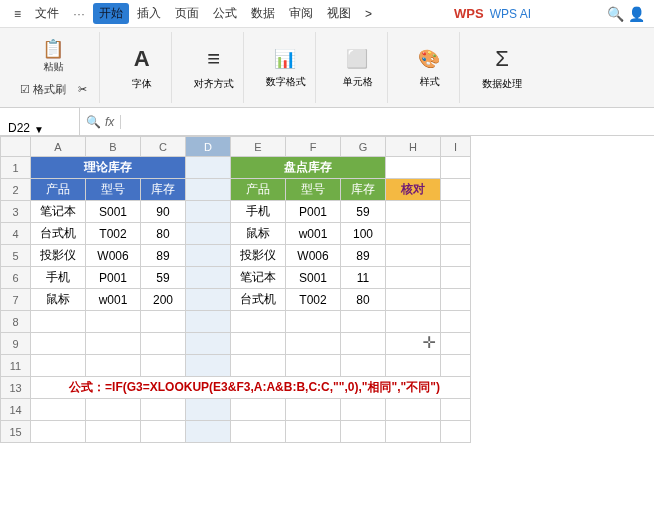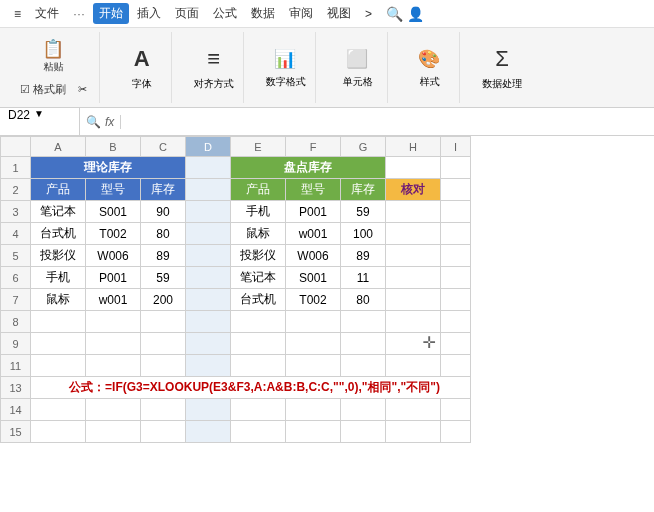--- a/index.html
+++ b/index.html
@@ -11,21 +11,21 @@
       background: #fff;
       display: flex;
       align-items: center;
       padding: 0 8px;
       border-bottom: 1px solid #e0e0e0;
       gap: 8px;
     }
     .title-bar-left { display: flex; align-items: center; gap: 6px; }
     .title-menu { display: flex; gap: 2px; align-items: center; }
     .title-menu span { font-size: 12px; padding: 2px 6px; cursor: pointer; color: #333; }
-    .title-menu span.active { background: #2b7cd3; color: #ffffff; border-radius: 3px; }
+    .title-menu span.active { background: #2b7cd3; color: #0f172a; border-radius: 3px; }
     .title-menu span.dots { color: #666; }
 
     
     .ribbon {
       height: 80px;
       background: #f5f5f5;
       border-bottom: 1px solid #d0d0d0;
       display: flex;
       align-items: stretch;
       padding: 4px 8px;
@@ -65,21 +65,21 @@
       display: flex;
       align-items: center;
       border-bottom: 1px solid #d0d0d0;
       background: #fff;
     }
     .cell-ref-box {
       width: 80px;
       height: 100%;
       border-right: 1px solid #d0d0d0;
       display: flex;
-      align-items: flex-start;
+      align-items: flex-end;
       padding: 0 8px;
       font-size: 12px;
     }
     .formula-icons {
       display: flex;
       align-items: center;
       gap: 4px;
       padding: 0 6px;
       border-right: 1px solid #d0d0d0;
     }
@@ -160,20 +160,24 @@
       <span class="active">开始</span>
       <span>插入</span>
       <span>页面</span>
       <span>公式</span>
       <span>数据</span>
       <span>审阅</span>
       <span>视图</span>
       <span>&gt;</span>
     </div>
   </div>
+  <div style="flex:1; display:flex; align-items:center; justify-content:center; gap:6px;">
+    <span style="color:#d0392b; font-weight:bold; font-size:13px;">WPS</span>
+    <span style="color:#2b7cd3; font-size:12px;">WPS AI</span>
+  </div>
   <div style="display:flex; gap:4px; align-items:center;">
     <span style="font-size:14px; cursor:pointer;">🔍</span>
     <span style="font-size:14px; cursor:pointer;">👤</span>
   </div>
 </div>
 
 <div class="ribbon">
 
   <div class="ribbon-group">
     <div class="ribbon-row">

